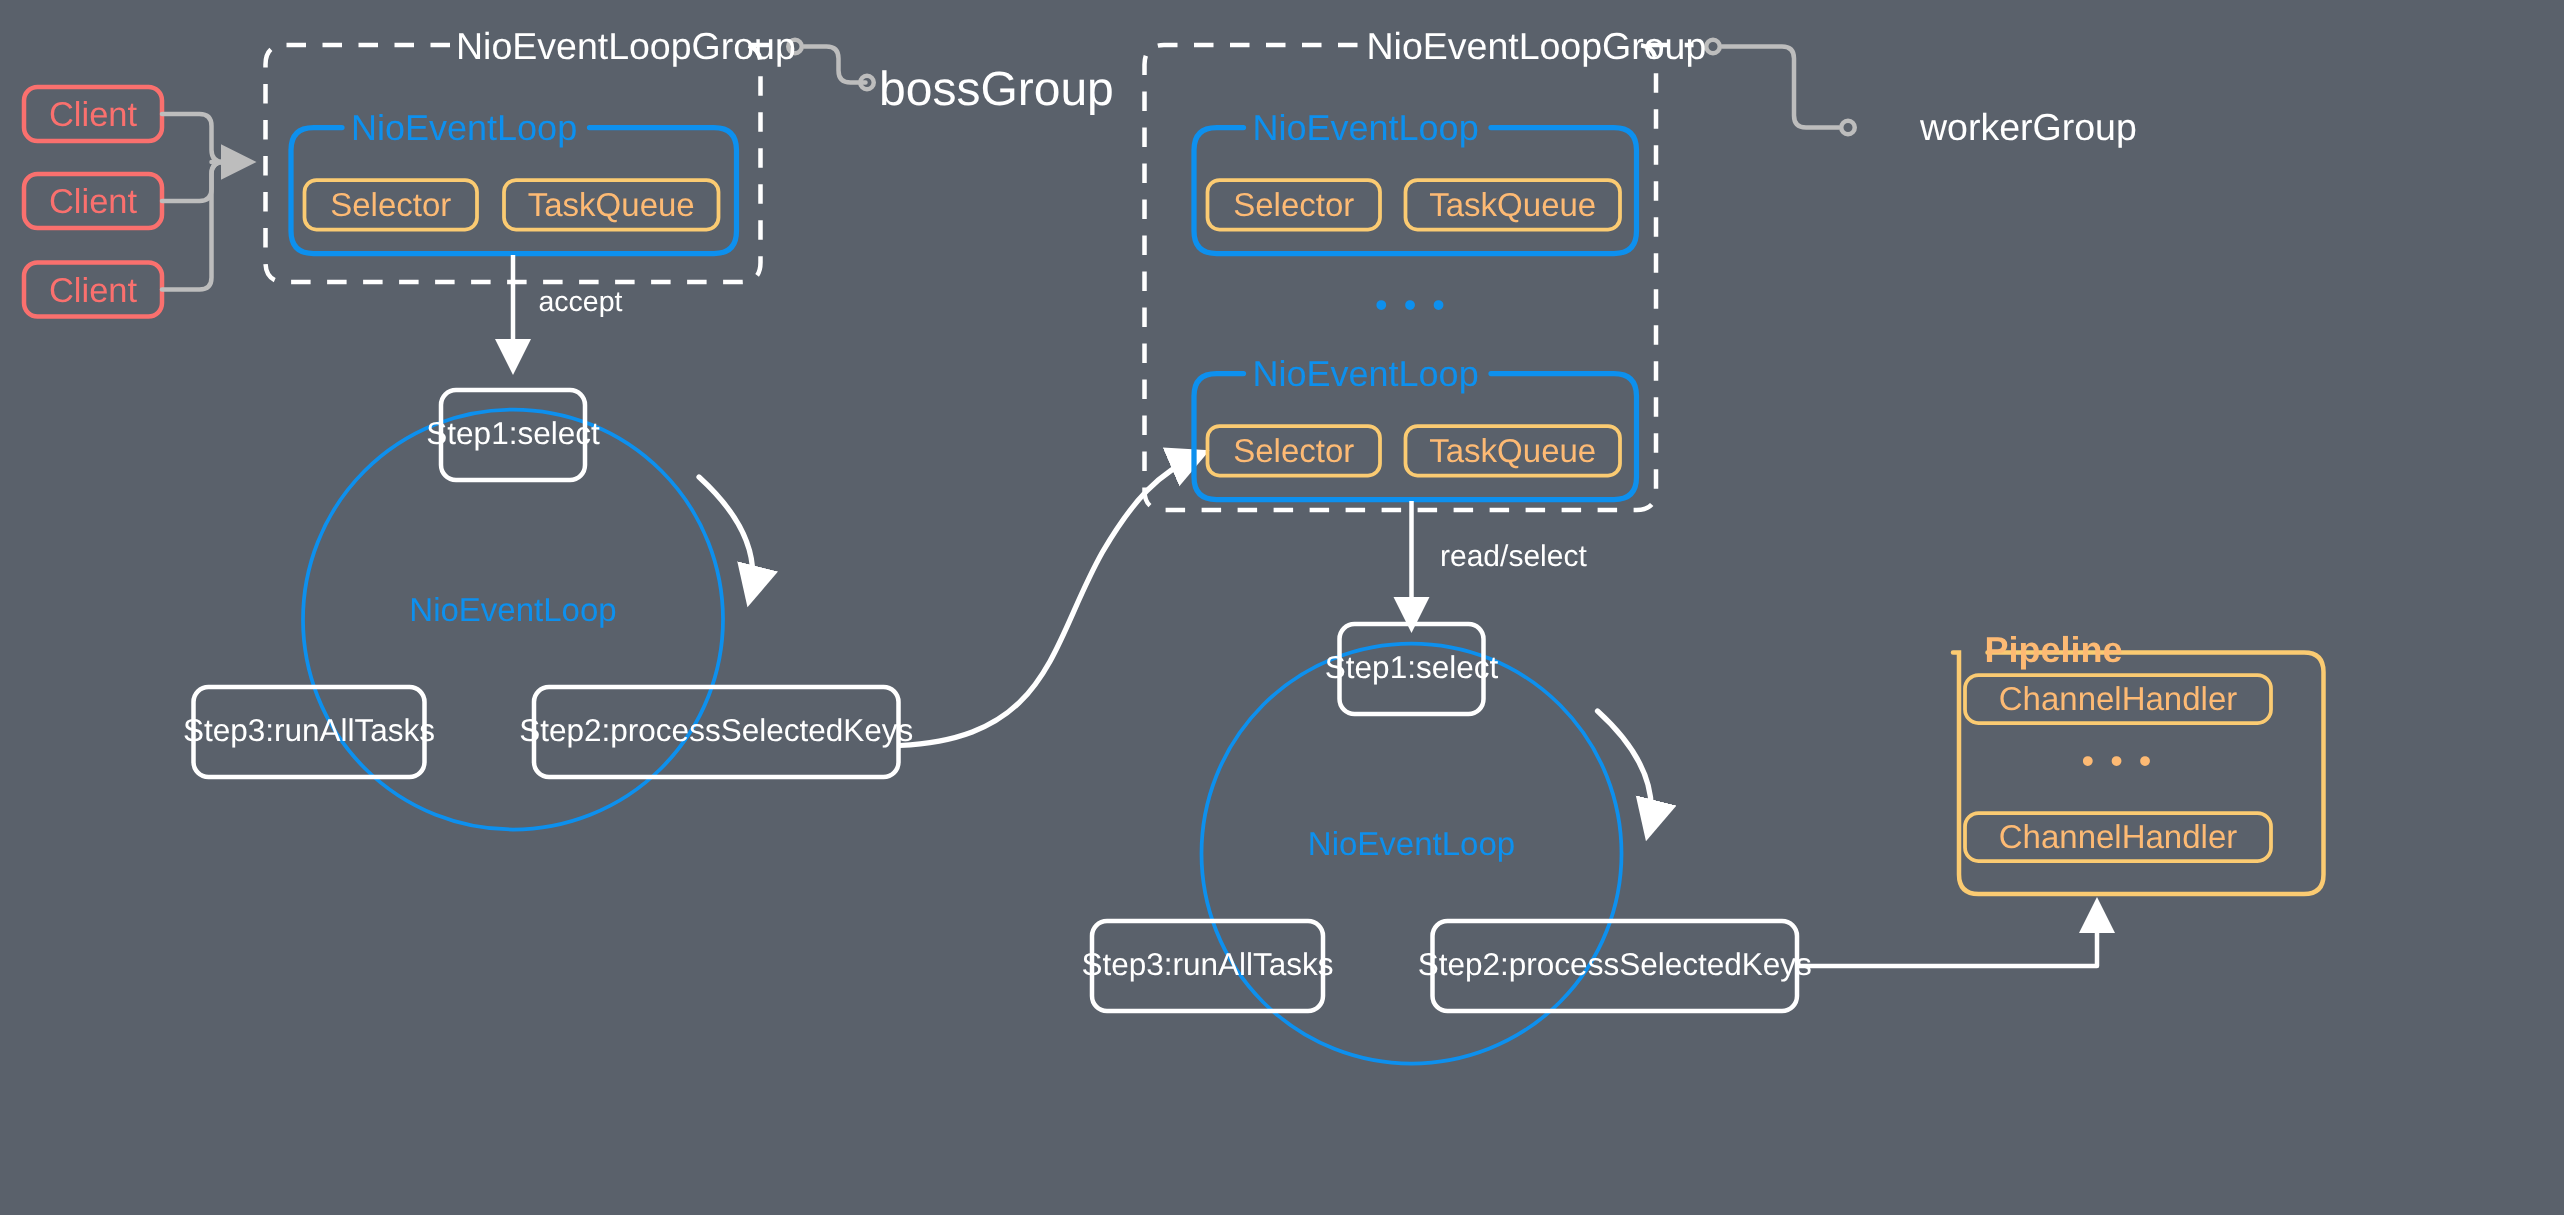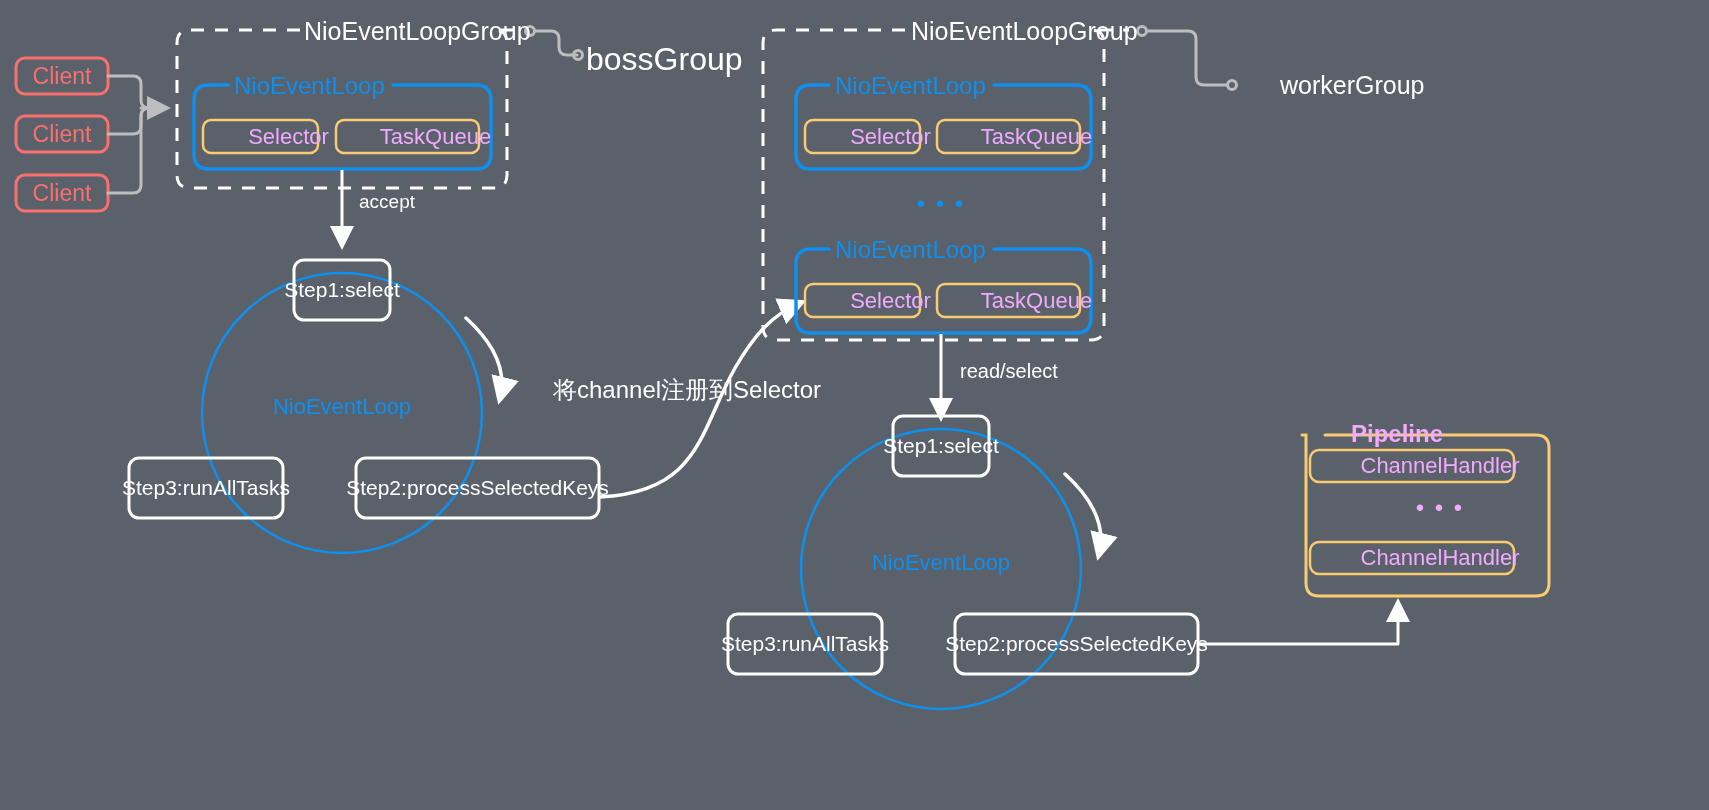--- a/index.html
+++ b/index.html
@@ -3,21 +3,21 @@
 <meta charset="utf-8">
 <style>
   html,body{margin:0;padding:0;background:#5a616b;}
   body{width:1709px;height:810px;overflow:hidden;
        font-family:"Liberation Sans","DejaVu Sans",sans-serif;}
   #stage{position:relative;width:1709px;height:810px;background:#5a616b;}
   svg.layer{position:absolute;left:0;top:0;width:1709px;height:810px;}
   .lbl{position:absolute;white-space:nowrap;}
   .t-white{color:#ffffff;}
   .t-blue{color:#0d90ee;}
-  .t-yellow{color:#f0abfc;margin-left:28px;}
+  .t-yellow{color:#fdba74;}
   .t-coral{color:#fa706e;}
   .ctr{display:flex;align-items:center;justify-content:center;text-align:right;}
   .boxtext{position:absolute;display:flex;align-items:center;
            justify-content:center;text-align:center;color:#fff;line-height:1.22;}
 </style>
 </head>
 <body>
 
 <div id="stage">
 
@@ -144,21 +144,20 @@
   <div class="lbl ctr t-blue" style="left:242px;top:393px;width:200px;height:28px;font-size:22px;">NioEventLoop</div>
   <div class="boxtext" style="left:356px;top:458px;width:243px;height:60px;font-size:21px;">
     <span>Step2:</span>
     <span>processSelectedKeys</span>
   </div>
   <div class="boxtext" style="left:129px;top:458px;width:154px;height:60px;font-size:21px;">
     <span>Step3:</span>
     <span>runAllTasks</span>
   </div>
 
-  <div class="lbl t-white" style="left:553px;top:374px;font-size:24px;">将channel注册到Selector</div>
 
   <div class="lbl t-white" style="left:911px;top:17px;font-size:25px;">NioEventLoopGroup</div>
   <div class="lbl t-white" style="left:1241px;top:71px;font-size:25px;margin-left:39px;">workerGroup</div>
 
   <div class="lbl t-blue" style="left:835px;top:72px;font-size:24px;">NioEventLoop</div>
   <div class="lbl ctr t-yellow" style="left:805px;top:120px;width:115px;height:33px;font-size:22px;">Selector</div>
   <div class="lbl ctr t-yellow" style="left:937px;top:120px;width:143px;height:33px;font-size:22px;">TaskQueue</div>
 
   <div class="lbl ctr t-blue" style="left:876px;top:192px;width:130px;height:24px;font-size:24px;letter-spacing:2px;">• • •</div>
 

